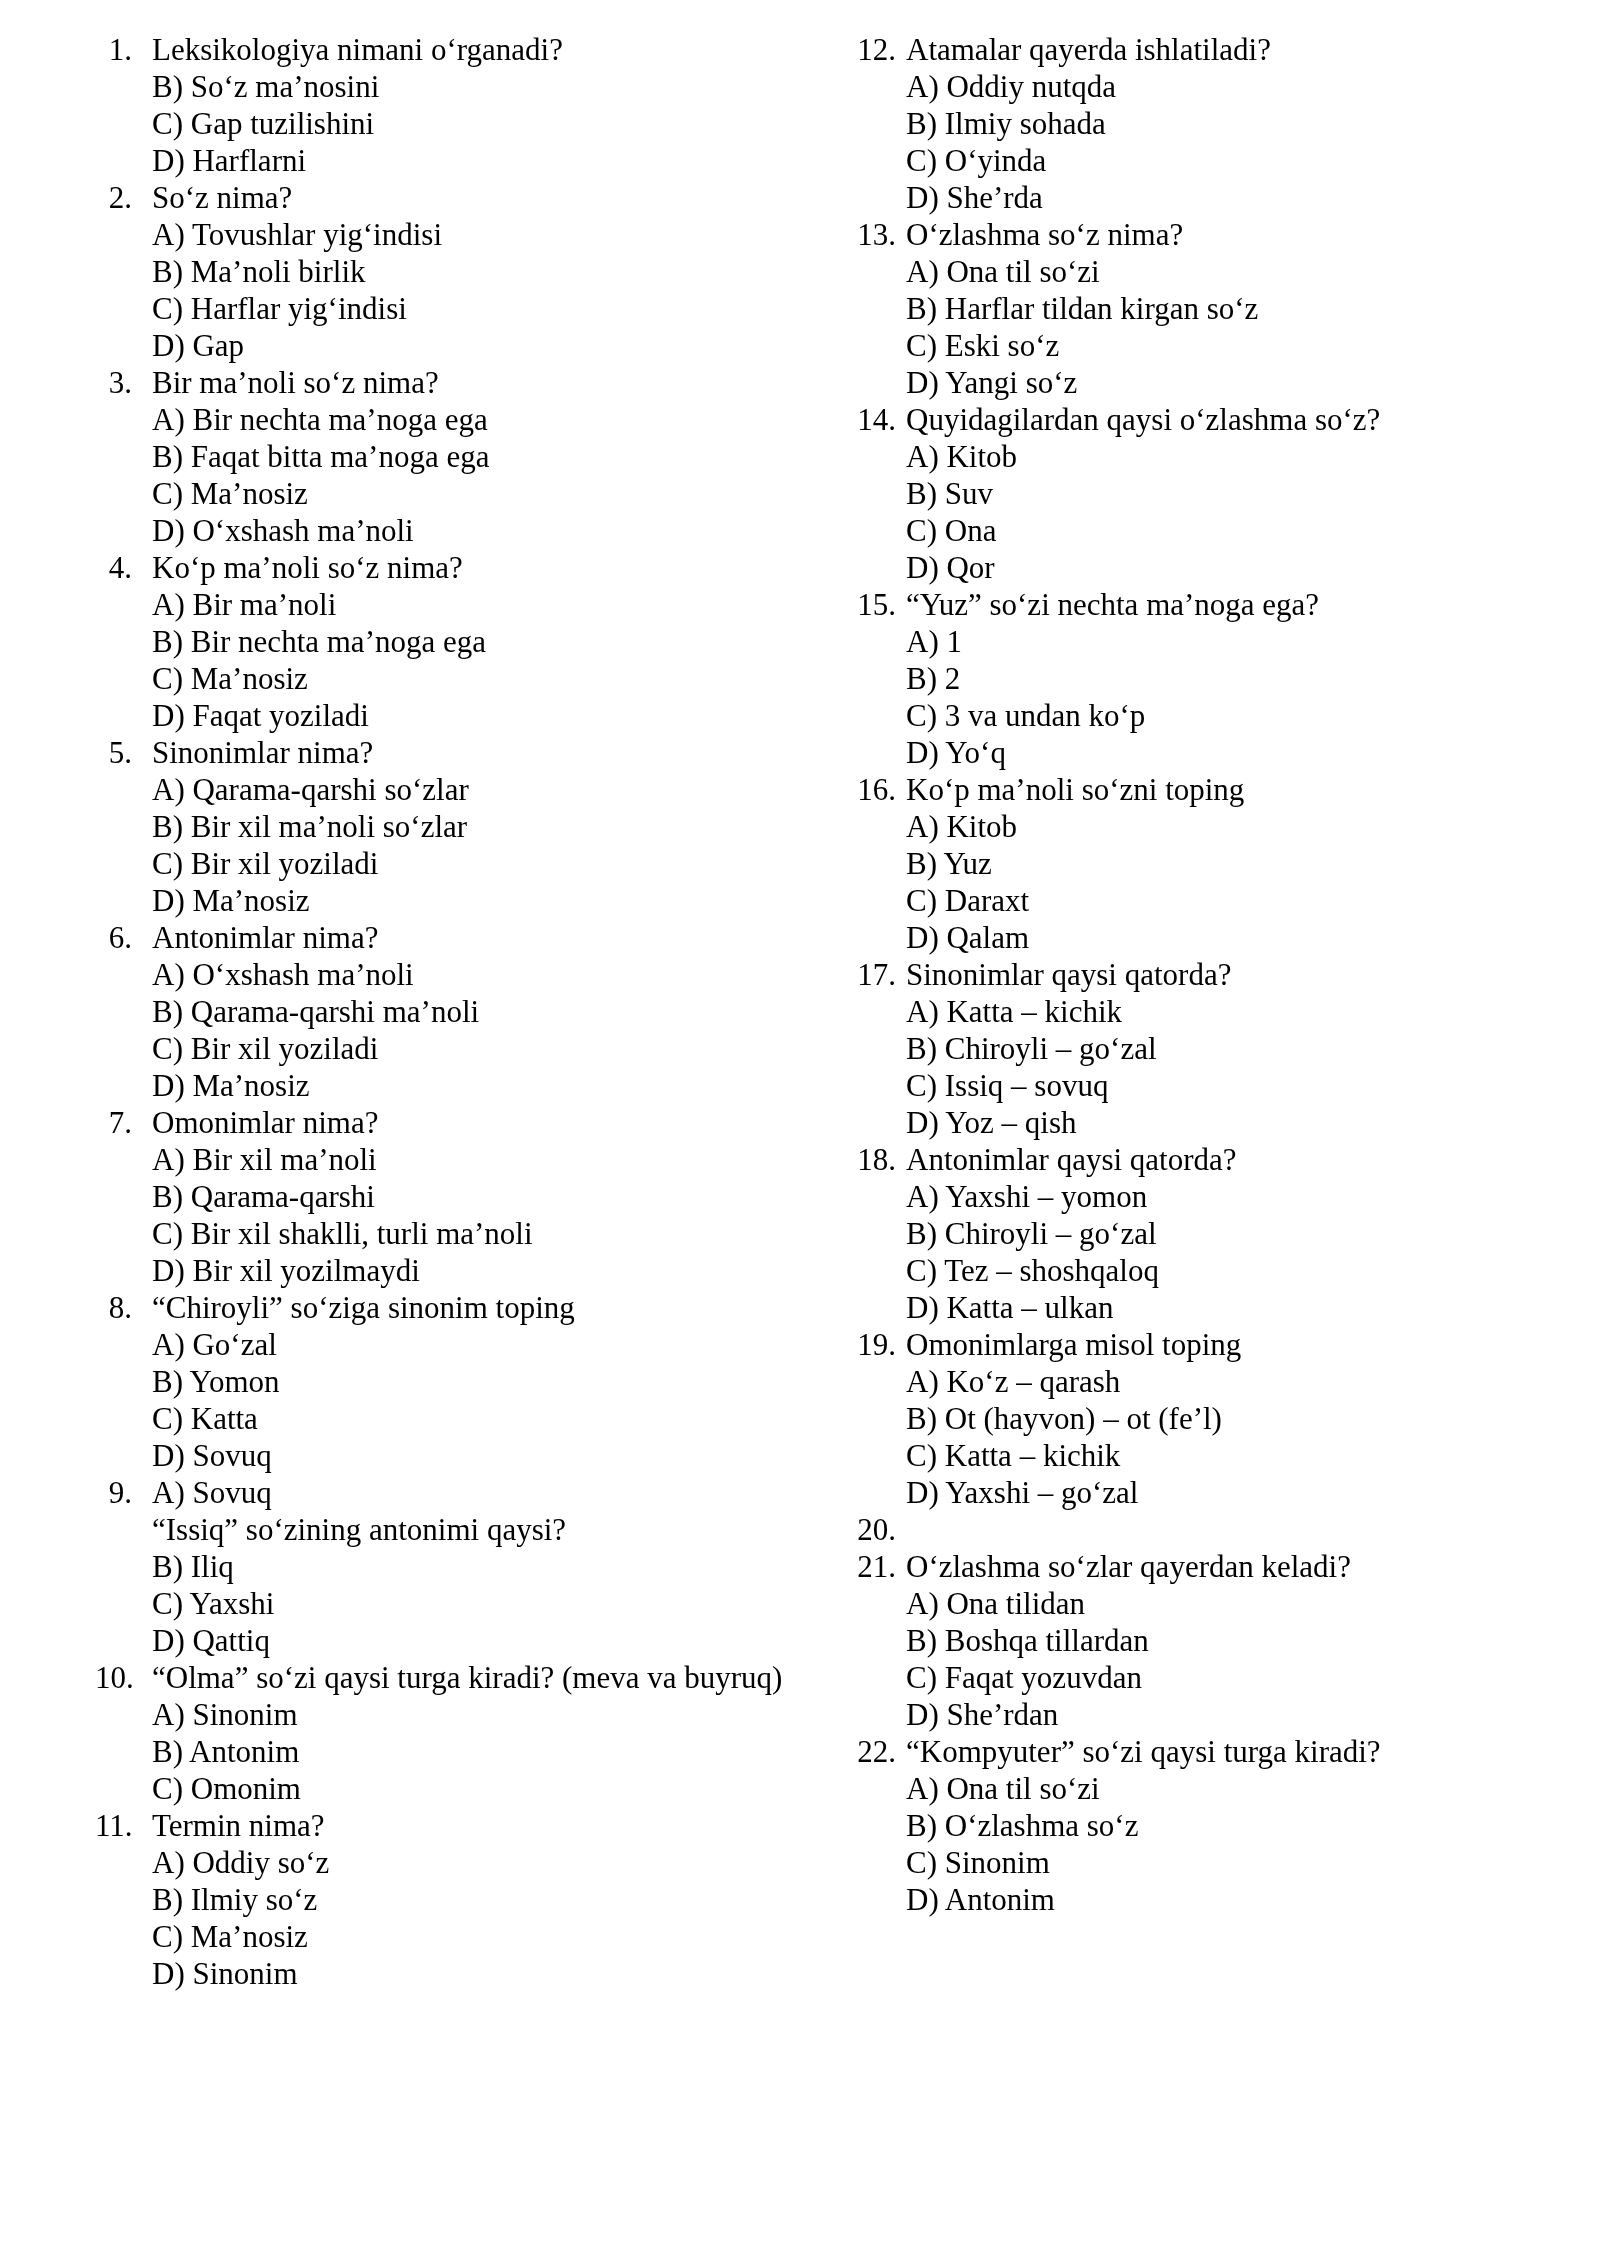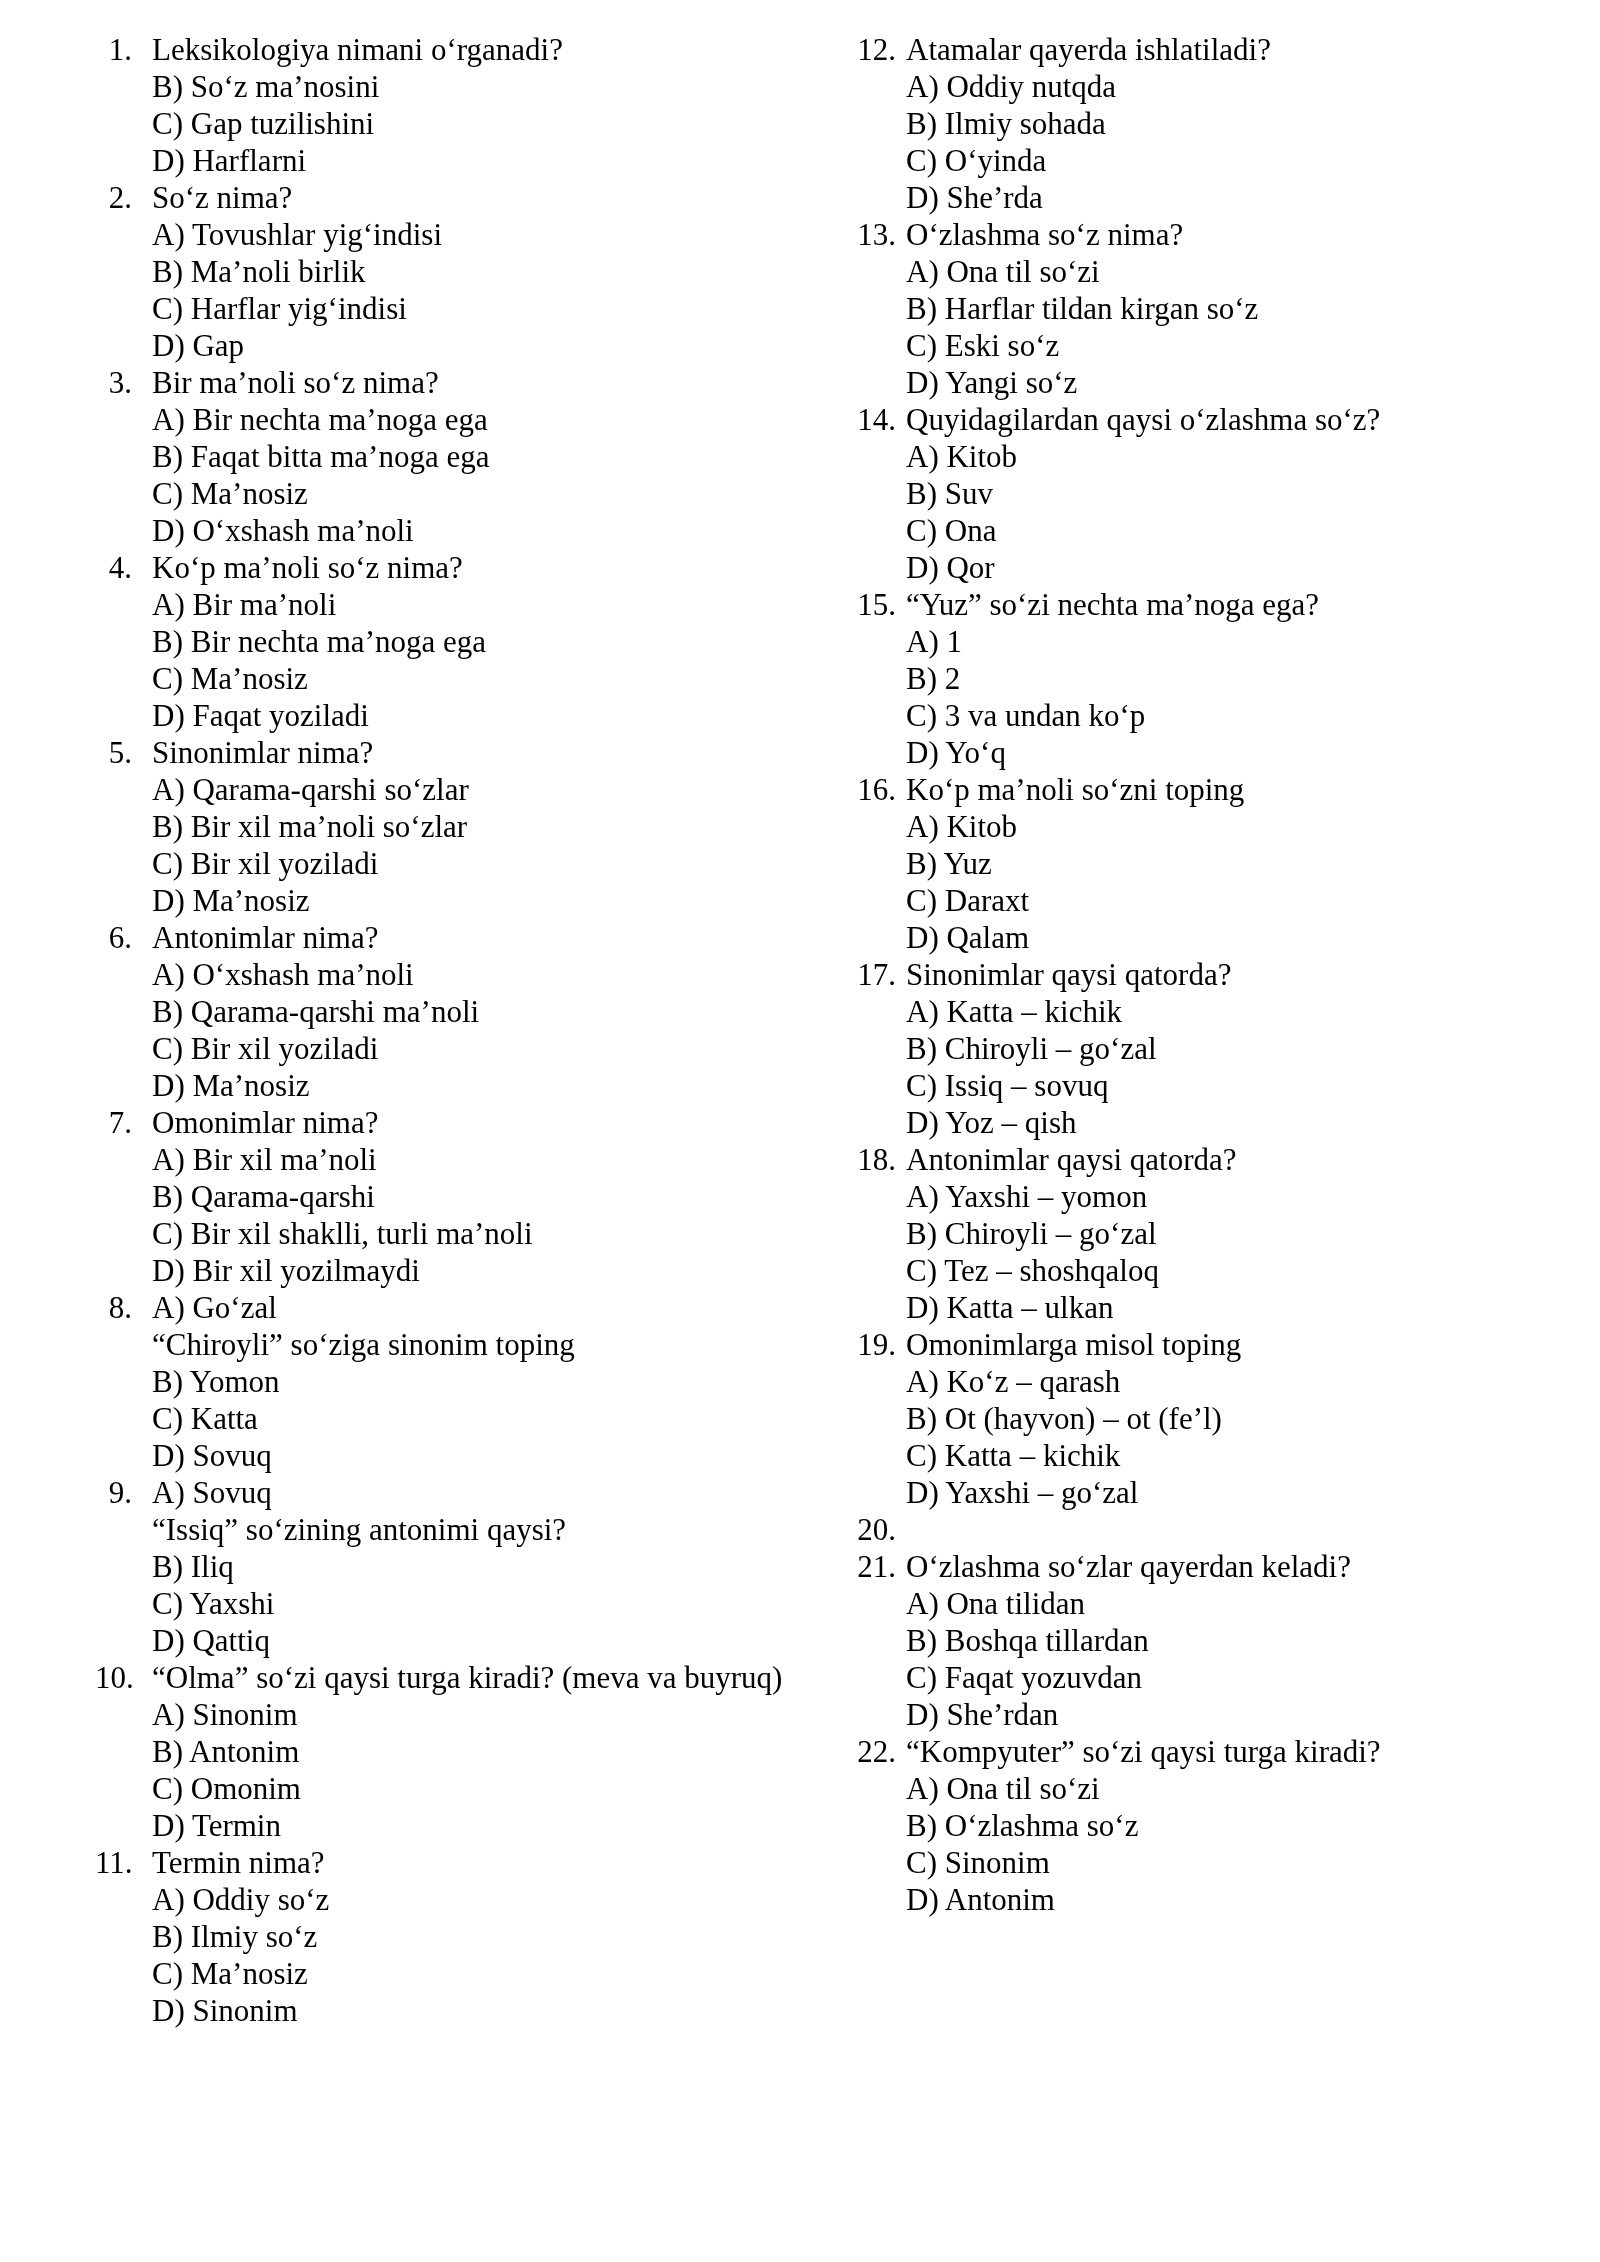--- a/index.html
+++ b/index.html
@@ -112,22 +112,22 @@
           <div class="line qtext">Omonimlar nima?</div>
           <div class="line opt">A) Bir xil ma’noli</div>
           <div class="line opt">B) Qarama-qarshi</div>
           <div class="line opt">C) Bir xil shaklli, turli ma’noli</div>
           <div class="line opt">D) Bir xil yozilmaydi</div>
         </div>
       </div>
       <div class="q">
         <div class="num">8.</div>
         <div class="body">
+          <div class="line qtext">“Chiroyli” so‘ziga sinonim toping</div>
           <div class="line opt">A) Go‘zal</div>
-          <div class="line qtext">“Chiroyli” so‘ziga sinonim toping</div>
           <div class="line opt">B) Yomon</div>
           <div class="line opt">C) Katta</div>
           <div class="line opt">D) Sovuq</div>
         </div>
       </div>
       <div class="q">
         <div class="num">9.</div>
         <div class="body">
           <div class="line opt">A) Sovuq</div>
           <div class="line qtext">“Issiq” so‘zining antonimi qaysi?</div>
@@ -136,21 +136,20 @@
           <div class="line opt">D) Qattiq</div>
         </div>
       </div>
       <div class="q">
         <div class="num">10.</div>
         <div class="body">
           <div class="line qtext">“Olma” so‘zi qaysi turga kiradi? (meva va buyruq)</div>
           <div class="line opt">A) Sinonim</div>
           <div class="line opt">B) Antonim</div>
           <div class="line opt">C) Omonim</div>
-          <div class="line opt">D) Termin</div>
         </div>
       </div>
       <div class="q">
         <div class="num">11.</div>
         <div class="body">
           <div class="line qtext">Termin nima?</div>
           <div class="line opt">A) Oddiy so‘z</div>
           <div class="line opt">B) Ilmiy so‘z</div>
           <div class="line opt">C) Ma’nosiz</div>
           <div class="line opt">D) Sinonim</div>

